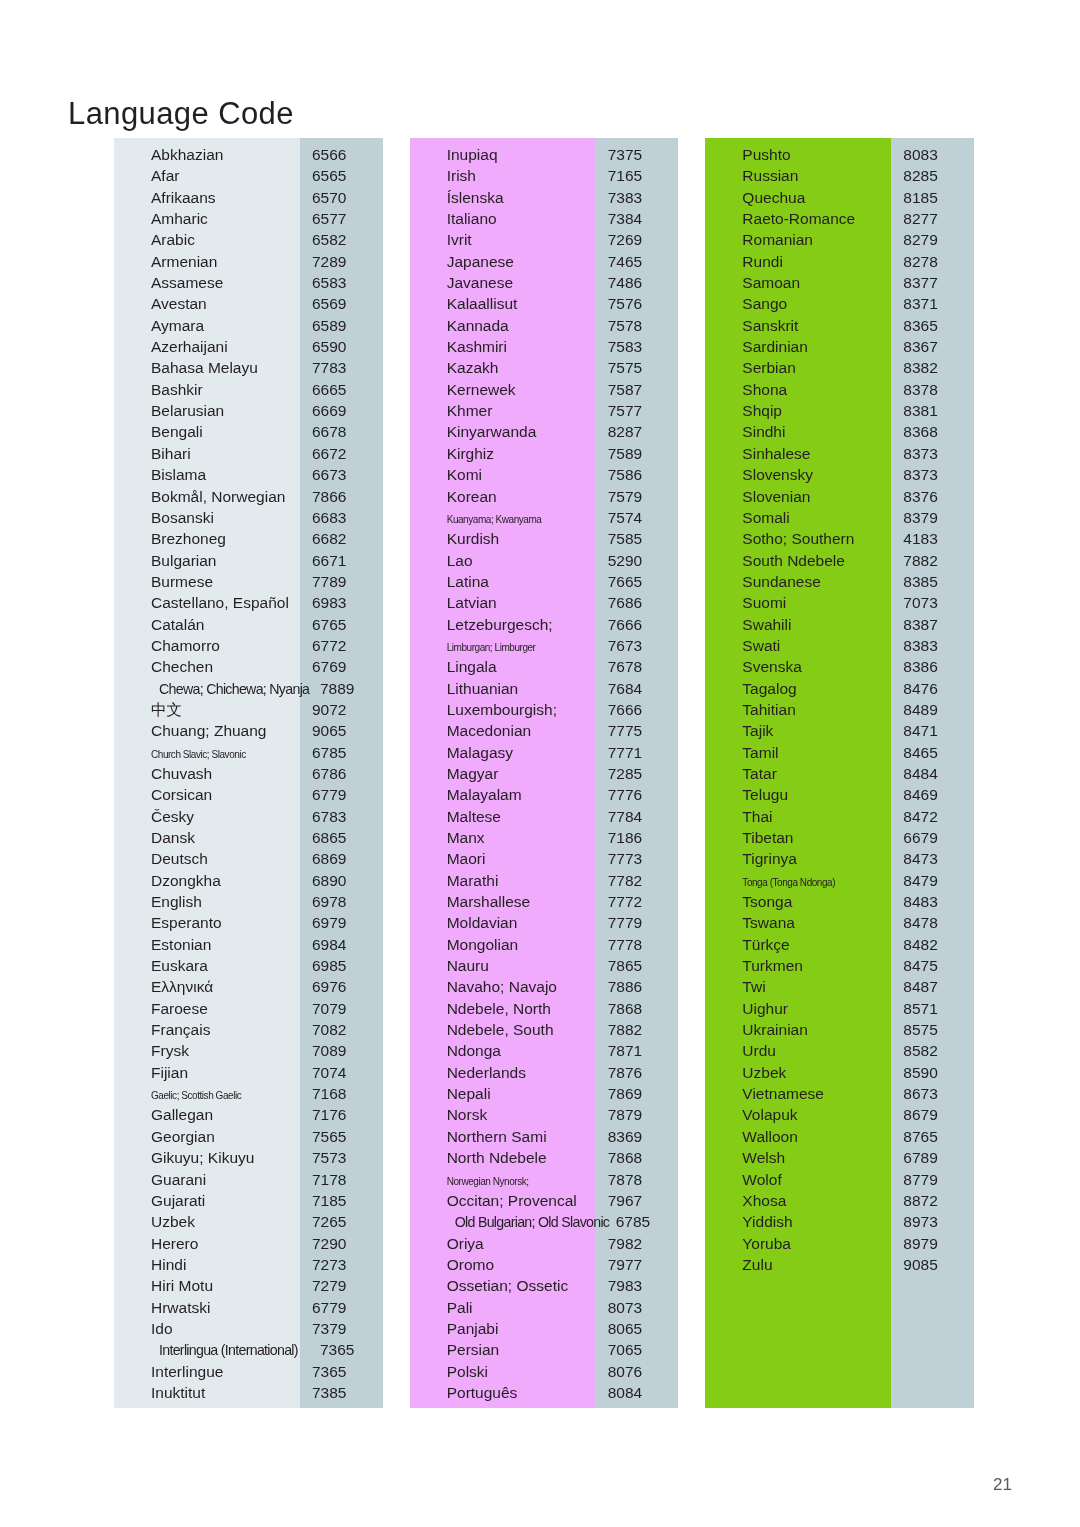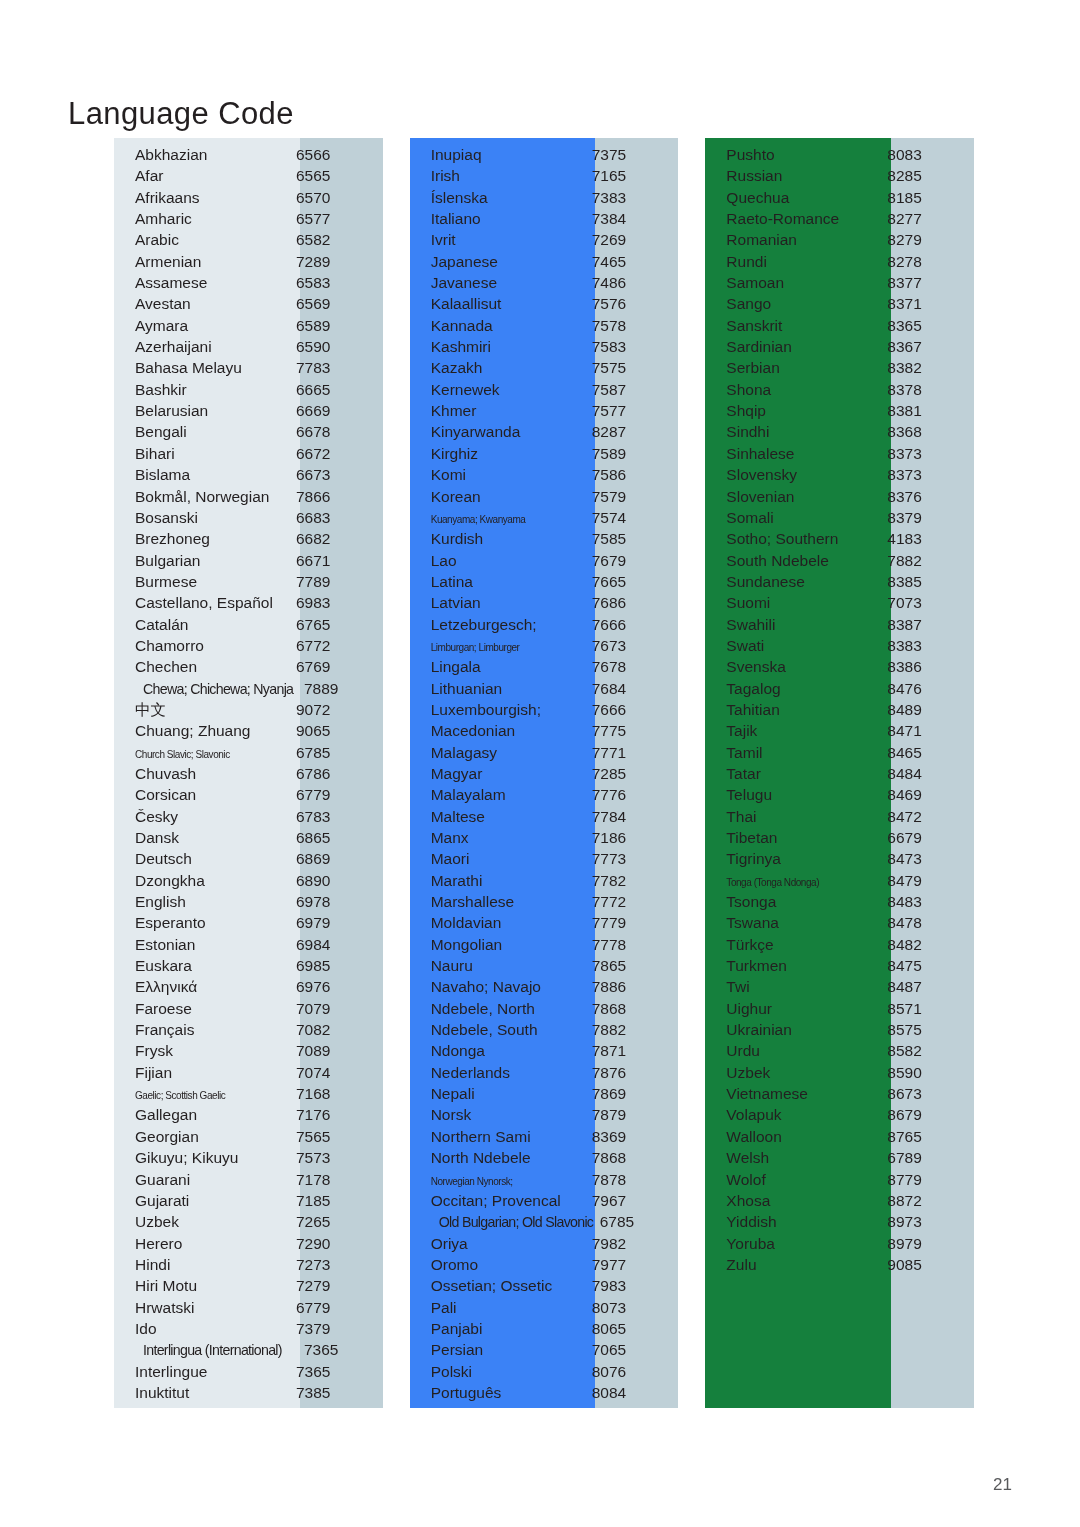--- a/index.html
+++ b/index.html
@@ -47,20 +47,21 @@
     flex-direction: row;
     gap: 27px;
   }
 
   .code-block {
     width: 273px;
     height: 1270px;
     position: relative;
     background: #e3eaee;
     overflow: hidden;
+    padding-left: 16px;
   }
 
   
   .code-block::after {
     content: "";
     position: absolute;
     right: 0;
     top: 0;
     width: 83px;
     height: 100%;
@@ -360,21 +361,21 @@
           <div class="row">
             <span class="lang-name">Interlingue</span>
             <span class="lang-code">7365</span>
           </div>
           <div class="row">
             <span class="lang-name">Inuktitut</span>
             <span class="lang-code">7385</span>
           </div>
         </div>
     </div>
-    <div class="code-block" style="background: #3b82f6;">
+    <div class="code-block" style="background: #f0abfc;">
       <div class="rows">
           <div class="row">
             <span class="lang-name">Inupiaq</span>
             <span class="lang-code">7375</span>
           </div>
           <div class="row">
             <span class="lang-name">Irish</span>
             <span class="lang-code">7165</span>
           </div>
           <div class="row">
@@ -440,21 +441,21 @@
           <div class="row">
             <span class="lang-name squeeze">Kuanyama; Kwanyama</span>
             <span class="lang-code">7574</span>
           </div>
           <div class="row">
             <span class="lang-name">Kurdish</span>
             <span class="lang-code">7585</span>
           </div>
           <div class="row">
             <span class="lang-name">Lao</span>
-            <span class="lang-code">7679</span>
+            <span class="lang-code">5290</span>
           </div>
           <div class="row">
             <span class="lang-name">Latina</span>
             <span class="lang-code">7665</span>
           </div>
           <div class="row">
             <span class="lang-name">Latvian</span>
             <span class="lang-code">7686</span>
           </div>
           <div class="row">
@@ -600,21 +601,21 @@
           <div class="row">
             <span class="lang-name">Polski</span>
             <span class="lang-code">8076</span>
           </div>
           <div class="row">
             <span class="lang-name">Português</span>
             <span class="lang-code">8084</span>
           </div>
         </div>
     </div>
-    <div class="code-block" style="background: #15803d;">
+    <div class="code-block" style="background: #84cc16;">
       <div class="rows">
           <div class="row">
             <span class="lang-name">Pushto</span>
             <span class="lang-code">8083</span>
           </div>
           <div class="row">
             <span class="lang-name">Russian</span>
             <span class="lang-code">8285</span>
           </div>
           <div class="row">

